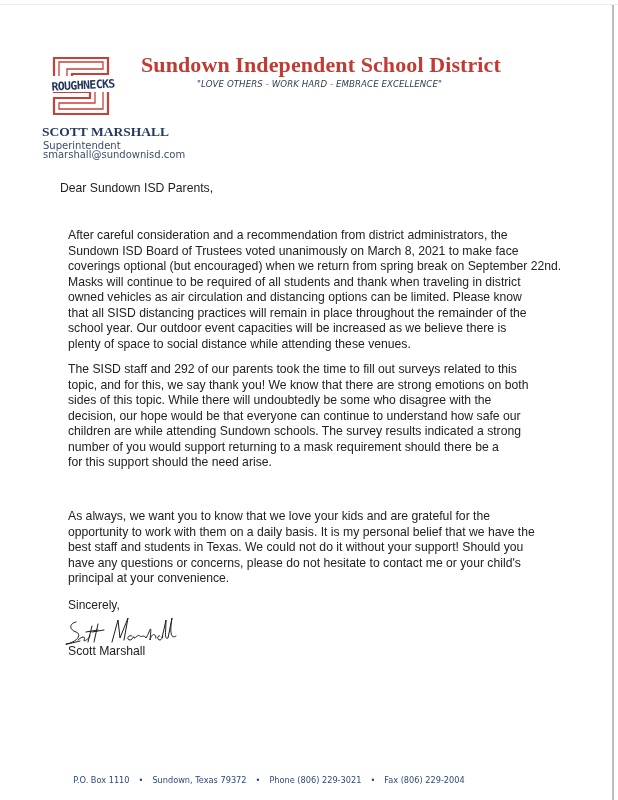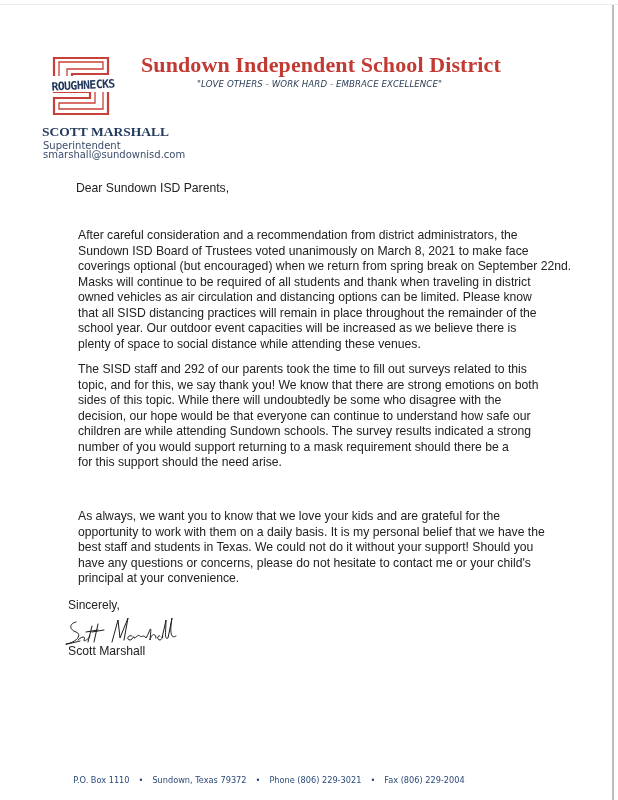--- a/index.html
+++ b/index.html
@@ -33,26 +33,26 @@
     position: absolute; left: 42px; top: 124px;
     font-family: "Liberation Serif", serif; font-weight: bold;
     font-size: 13.5px; color: #24395e; white-space: nowrap;
   }
   .sender-role, .sender-email {
     position: absolute; left: 43px;
     font-family: "DejaVu Sans", sans-serif; font-size: 10px; color: #3a4c6a; white-space: nowrap;
   }
   .sender-role { top: 140px; }
   .sender-email { top: 149px; }
-  .salutation { position: absolute; left: 76px; top: 181px; font-size: 12.2px; color: #222; white-space: nowrap; }
+  .salutation { position: absolute; left: 60px; top: 181px; font-size: 12.2px; color: #222; white-space: nowrap; }
   .para {
     position: absolute; left: 68px; width: 540px;
     font-size: 12.2px; line-height: 15.5px; color: #222;
   }
-  .para .line { display: block; white-space: nowrap; margin-left: 10px; }
+  .para .line { display: block; white-space: nowrap; }
   .p1 { top: 228px; }
   .p2 { top: 362px; }
   .p3 { top: 509px; }
   .closing { position: absolute; left: 68px; top: 598px; font-size: 12px; color: #222; }
   .signature { position: absolute; left: 62px; top: 612px; width: 120px; height: 36px; }
   .signer { position: absolute; left: 68px; top: 644px; font-size: 12.2px; color: #222; }
   .footer {
     position: absolute; left: 0; top: 775px; width: 538px; text-align: center;
     font-family: "DejaVu Sans", sans-serif; font-size: 8.2px; color: #2d4a78; white-space: nowrap;
   }

